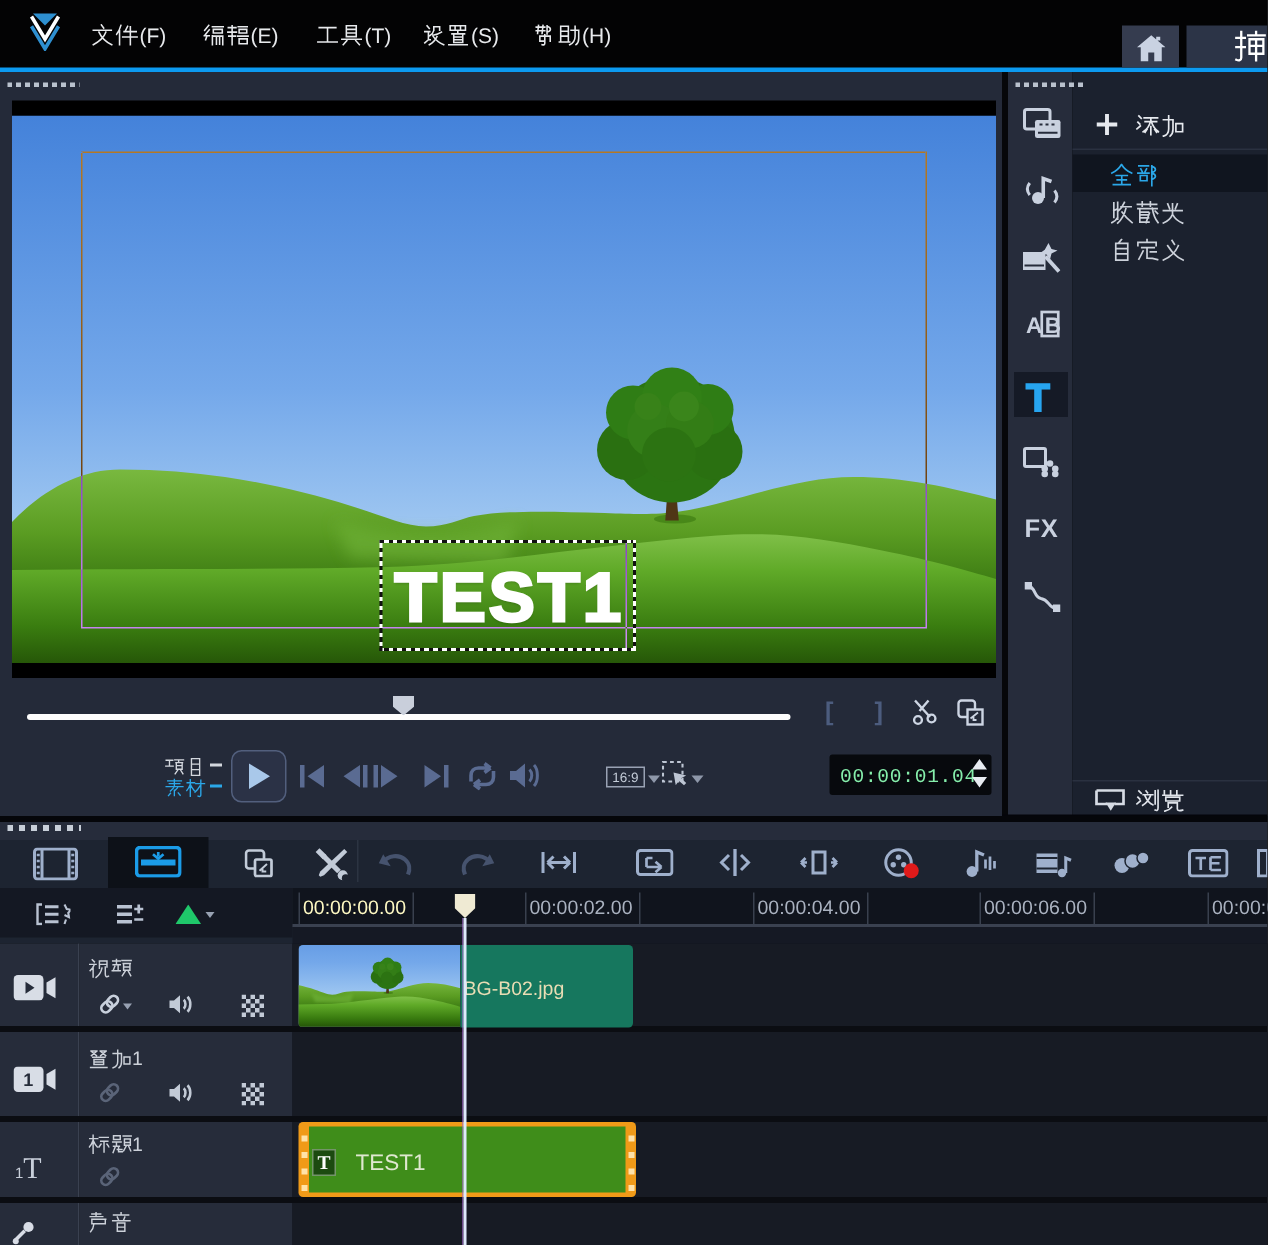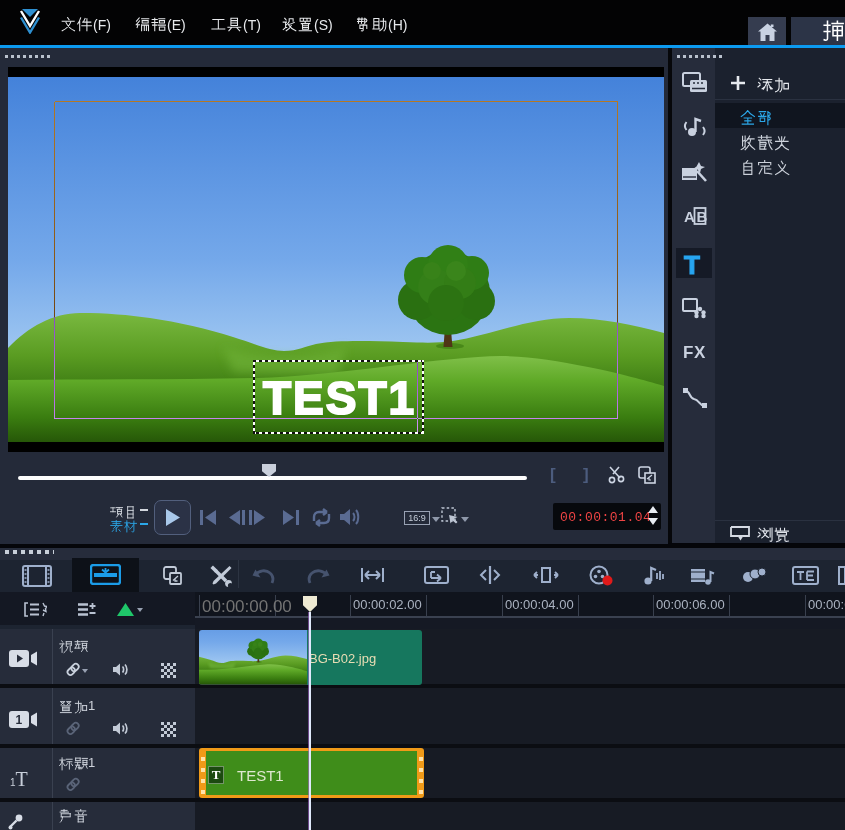--- a/index.html
+++ b/index.html
@@ -182,21 +182,21 @@
 
 <div class="abs" style="left:404px;top:511px;width:26px;height:14px;border:1px solid #99a2b4;color:#c4ccd8;font-size:9px;text-align:center;line-height:12px">16:9</div>
 <div class="abs" style="left:432px;top:517px;width:0;height:0;border-left:4px solid transparent;border-right:4px solid transparent;border-top:5px solid #8e97a9"></div>
 <svg class="abs" style="left:441px;top:507px" width="20" height="20" viewBox="0 0 20 20">
  <rect x="1" y="1" width="13" height="13" fill="none" stroke="#bdc5d3" stroke-width="1.4" stroke-dasharray="2.5 2.2"></rect>
  <path d="M8,8 L9.5,16.5 L11.5,13.5 L15,16.5 L16.5,15 L13,11.8 L16.5,10 Z" fill="#bdc5d3"></path>
 </svg>
 <div class="abs" style="left:461px;top:517px;width:0;height:0;border-left:4px solid transparent;border-right:4px solid transparent;border-top:5px solid #8e97a9"></div>
 
 <div class="abs" style="left:553px;top:503px;width:108px;height:27px;background:#07090d;border-radius:2px"></div>
-<div class="abs" style="left:560px;top:510px;color:#ef4444;font-size:13px;font-family:'Liberation Mono',monospace;letter-spacing:0.5px">00:00:01.04</div>
+<div class="abs" style="left:560px;top:510px;color:#86efac;font-size:13px;font-family:'Liberation Mono',monospace;letter-spacing:0.5px">00:00:01.04</div>
 <div class="abs" style="left:648px;top:506px;width:0;height:0;border-left:5px solid transparent;border-right:5px solid transparent;border-bottom:7px solid #e8ecf2"></div>
 <div class="abs" style="left:648px;top:518px;width:0;height:0;border-left:5px solid transparent;border-right:5px solid transparent;border-top:7px solid #e8ecf2"></div>
 
 <div class="abs" style="left:668px;top:48px;width:4px;height:499px;background:#06070a"></div>
 <div class="abs" style="left:672px;top:48px;width:43px;height:499px;background:#262c3b"></div>
 <div class="abs" style="left:715px;top:48px;width:130px;height:499px;background:#1b212e"></div>
 <div class="abs dots" style="left:677px;top:55px;width:47px;height:3px"></div>
 <div id="sideicons">
     <svg class="abs" style="left:682px;top:72px" width="26" height="21" viewBox="0 0 26 21">
       <rect x="1" y="1" width="17" height="13" rx="1.5" fill="none" stroke="#c9d1df" stroke-width="2"></rect>
@@ -370,21 +370,21 @@
 <div id="ruler">
     <div class="abs" style="left:199px;top:595px;width:1px;height:21px;background:#39404e"></div>
     <div class="abs" style="left:275px;top:595px;width:1px;height:21px;background:#39404e"></div>
     <div class="abs" style="left:350px;top:595px;width:1px;height:21px;background:#39404e"></div>
     <div class="abs" style="left:426px;top:595px;width:1px;height:21px;background:#39404e"></div>
     <div class="abs" style="left:502px;top:595px;width:1px;height:21px;background:#39404e"></div>
     <div class="abs" style="left:578px;top:595px;width:1px;height:21px;background:#39404e"></div>
     <div class="abs" style="left:653px;top:595px;width:1px;height:21px;background:#39404e"></div>
     <div class="abs" style="left:729px;top:595px;width:1px;height:21px;background:#39404e"></div>
     <div class="abs" style="left:805px;top:595px;width:1px;height:21px;background:#39404e"></div>
-    <div class="abs" style="left:202px;top:597px;font-size:17px;color:#737373;white-space:nowrap">00:00:00.00</div>
+    <div class="abs" style="left:202px;top:597px;font-size:13px;color:#fef9c3;white-space:nowrap">00:00:00.00</div>
     <div class="abs" style="left:353px;top:597px;font-size:13px;color:#aab2c0;white-space:nowrap">00:00:02.00</div>
     <div class="abs" style="left:505px;top:597px;font-size:13px;color:#aab2c0;white-space:nowrap">00:00:04.00</div>
     <div class="abs" style="left:656px;top:597px;font-size:13px;color:#aab2c0;white-space:nowrap">00:00:06.00</div>
     <div class="abs" style="left:808px;top:597px;font-size:13px;color:#aab2c0;white-space:nowrap">00:00:08.00</div>
   </div>
 <div id="tracktools">
     <svg class="abs" style="left:24px;top:602px" width="23" height="15" viewBox="0 0 23 15">
       <path d="M4,1 H1 V14 H4" stroke="#b9c2d2" stroke-width="1.6" fill="none"></path>
       <path d="M6,2.5 h9 M6,7.5 h9 M6,12.5 h9" stroke="#b9c2d2" stroke-width="2"></path>
       <path d="M19,1 l1.5,3 3,0.5 -2,2 0.5,3 -3,-1.5 M19,14 l1,-3" stroke="#b9c2d2" stroke-width="1.4" fill="none"></path>

